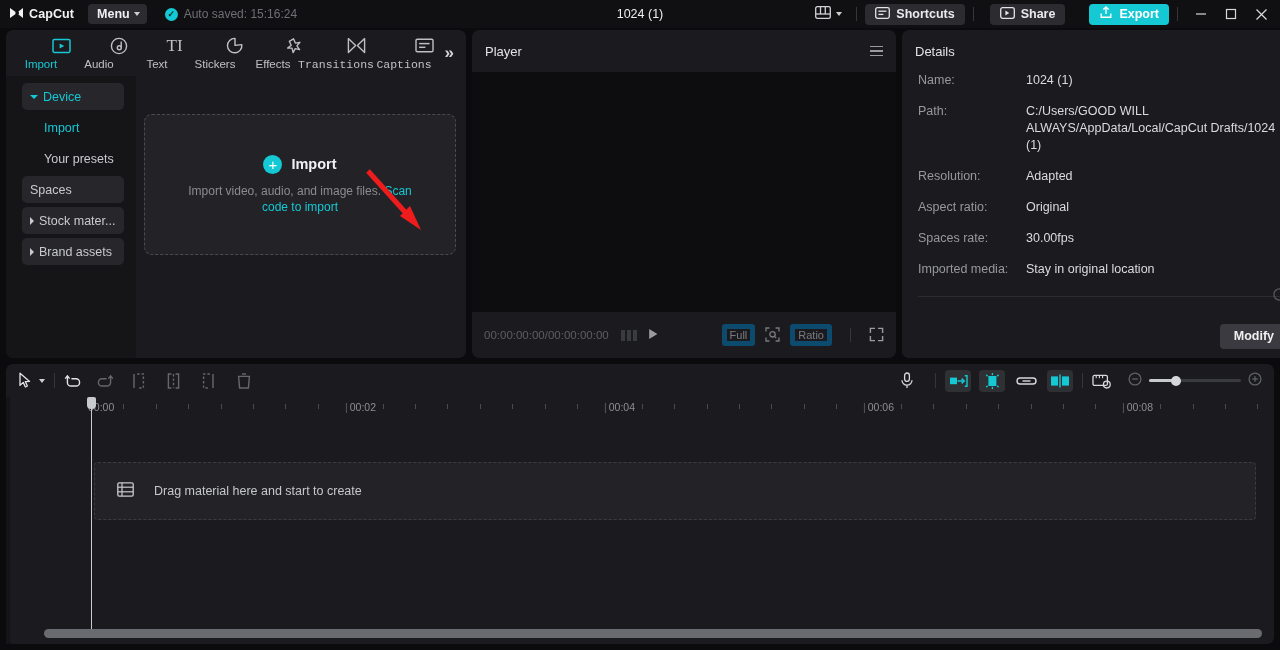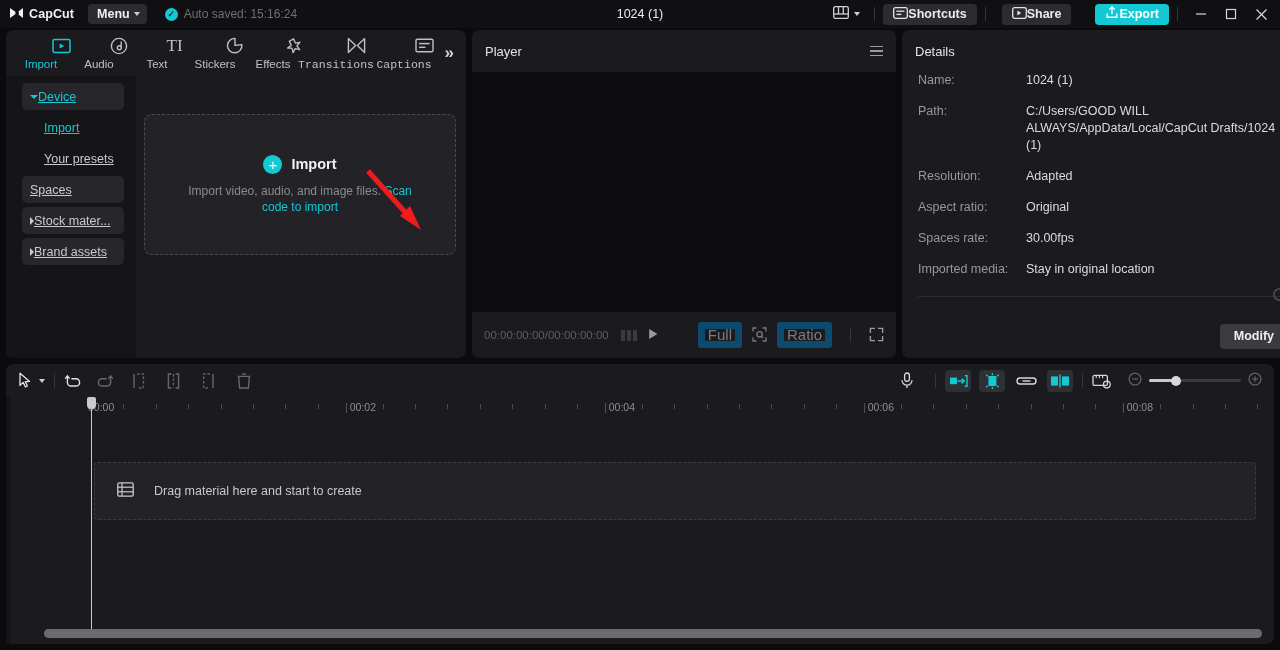--- a/index.html
+++ b/index.html
@@ -39,21 +39,21 @@
     font-size: 9px; color: #0c2b2e; font-weight: bold; line-height: 1;
   }
   .proj-title {
     position: absolute; left: 0; right: 0; text-align: center;
     font-size: 12.5px; color: #ededf0; pointer-events: none;
   }
   .tb-right { margin-left: auto; display: flex; align-items: center; height: 28px; }
   .layout-btn { display: flex; align-items: center; gap: 5px; padding: 0 6px; }
   .tb-sep { width: 1px; height: 14px; background: #35353a; margin: 0 8px; }
   .pill {
-    display: flex; align-items: center; 
+    display: flex; align-items: center; gap: 6px;
     height: 21px; padding: 0 10px; border-radius: 4px;
     font-size: 12.5px; font-weight: bold; color: #eaeaec;
   }
   .pill.shortcuts { background: #2b2b30; }
   .pill.share { background: #2b2b30; margin-left: 8px; }
   .pill.export { background: #14c8d4; color: #fff; margin-left: 24px; }
   .wbtn { width: 30px; height: 28px; display: flex; align-items: center; justify-content: center; color: #d8d8da; }
   .wbtn.close { margin-right: 4px; }
 
   
@@ -75,22 +75,22 @@
   .tab.wide { width: 68px; font-family: Liberation Mono, monospace; }
   .chev-more { margin-left: auto; margin-right: 12px; font-size: 17px; color: #d5d5d8; font-weight: bold; }
 
   .sidebar {
     position: absolute; left: 0; top: 46px; width: 130px; bottom: 0;
     background: #151518; border-bottom-left-radius: 7px;
     padding-top: 7px;
   }
   .side-item {
     margin: 0 12px 4px 16px; height: 27px; border-radius: 5px;
-    display: flex; align-items: center; 
-    padding-left: 8px; font-size: 12.5px; color: #c9cace; text-decoration: underline;
+    display: flex; align-items: center; gap: 5px;
+    padding-left: 8px; font-size: 12.5px; color: #c9cace;
   }
   .side-item.boxed { background: #26262b; }
   .side-item.teal { color: #14c8d4; }
   .side-item.sub { padding-left: 22px; }
   .tri { width: 0; height: 0; }
   .tri.down { border-left: 4px solid transparent; border-right: 4px solid transparent; border-top: 4.5px solid currentColor; }
   .tri.right { border-top: 4px solid transparent; border-bottom: 4px solid transparent; border-left: 4.5px solid currentColor; }
 
   .left-content { position: absolute; left: 130px; top: 46px; right: 0; bottom: 0; }
   .dropzone {
@@ -119,22 +119,22 @@
   .hamburger i { display: block; width: 13px; height: 1.6px; background: #9a9aa0; }
   .player-stage { position: absolute; left: 0; top: 42px; right: 0; bottom: 46px; background: #0d0d0f; }
   .player-ctrls {
     position: absolute; left: 0; right: 0; bottom: 0; height: 46px;
     display: flex; align-items: center; padding: 0 12px;
     font-size: 11.5px; color: #5d5e63;
   }
   .pc-icons { display: flex; align-items: center; gap: 9px; margin-left: 12px; }
   .pc-right { margin-left: auto; display: flex; align-items: center; gap: 10px; }
   .boxlabel {
-    border: 7px solid #0c4a6e; border-radius: 3px; padding: 1px 3px;
-    font-size: 15px; color: #7a7b80; line-height: 10px;
+    border: 5px solid #0c4a6e; border-radius: 3px; padding: 1px 3px;
+    font-size: 11px; color: #7a7b80; line-height: 10px;
   }
   .bars3 { display: flex; gap: 2px; }
   .bars3 span { display: block; width: 4px; height: 11px; background: #3a3b40; }
 
   
   .details-panel { left: 902px; top: 30px; width: 400px; height: 328px; overflow: hidden; }
   .det-body { position: absolute; left: 0; top: 42px; right: 0; bottom: 0; padding: 0 16px; }
   .det-row { display: flex; margin-bottom: 14px; font-size: 12.5px; line-height: 17px; }
   .det-label { width: 108px; flex: none; color: #97989d; }
   .det-val { color: #dbdbde; }

